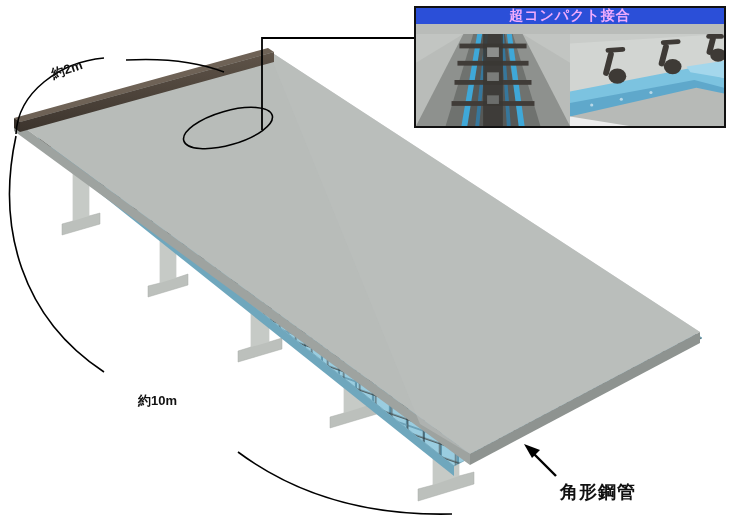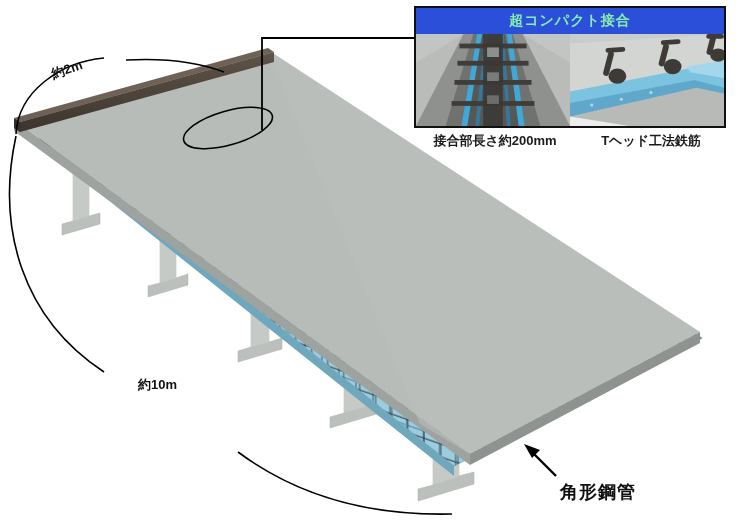--- a/index.html
+++ b/index.html
@@ -4,39 +4,39 @@
 <style>
   html,body{margin:0;padding:0;background:#ffffff;}
   body{width:750px;height:524px;position:relative;overflow:hidden;
        font-family:"Liberation Sans","DejaVu Sans",sans-serif;}
   #stage{position:absolute;left:0;top:0;width:750px;height:524px;}
   svg.layer{position:absolute;left:0;top:0;width:750px;height:524px;overflow:visible;}
 
   
   .inset{position:absolute;left:414px;top:6px;width:312px;height:122px;
          border:2px solid #111;background:#b9bcb9;box-sizing:border-box;}
-  .inset-title{position:absolute;left:0;top:0;width:100%;height:26px;
-               background:#2b4fd8;color:#86efac;font-size:14px;font-weight:bold;
+  .inset-title{position:absolute;left:0;top:0;width:100%;height:16px;
+               background:#2b4fd8;color:#f0abfc;font-size:14px;font-weight:bold;
                letter-spacing:1px;display:flex;align-items:center;justify-content:center;
                box-sizing:border-box;}
   .inset-body{position:absolute;left:0;top:26px;right:0;bottom:0;display:flex;}
   .photo{position:relative;overflow:hidden;}
   .photo-left{width:50%;background:#b4b7b4;}
   .photo-right{width:50%;background:#c2c5c2;}
   .caption-row{position:absolute;left:414px;top:132px;width:312px;
                display:flex;}
   .caption{font-size:13px;color:#1a1a1a;font-weight:bold;text-align:center;
            white-space:nowrap;}
   .cap-l{width:52%;}
   .cap-r{width:48%;}
 
   
   .lbl{position:absolute;font-size:13px;color:#111;font-weight:bold;white-space:nowrap;}
   .lbl-2m{left:52px;top:66px;transform:rotate(-19deg);transform-origin:left center;}
-  .lbl-10m{left:138px;top:376px;}
+  .lbl-10m{left:138px;top:392px;}
   .lbl-pipe{left:560px;top:480px;font-size:18px;letter-spacing:1px;}
 </style>
 </head>
 <body>
 
 <div id="stage">
 
   <svg class="layer" viewBox="0 0 750 524">
     <defs>
       <linearGradient id="gDeckTop" x1="0" y1="0" x2="0.3" y2="1">
@@ -427,22 +427,18 @@
             <circle cx="22" cy="74" r="1.6"></circle>
               <circle cx="52" cy="68" r="1.6"></circle>
             <circle cx="82" cy="61" r="1.6"></circle>
           </g>
           <polygon points="0,86 60,96 0,96" fill="#ededed"></polygon>
         </svg>
       </div>
     </div>
   </div>
 
-  <div class="caption-row">
-    <div class="caption cap-l">接合部長さ約200mm</div>
-    <div class="caption cap-r">Tヘッド工法鉄筋</div>
-  </div>
 
   <div class="lbl lbl-2m">約2m</div>
   <div class="lbl lbl-10m">約10m</div>
   <div class="lbl lbl-pipe">角形鋼管</div>
 
 </div>
 
 </body></html>

